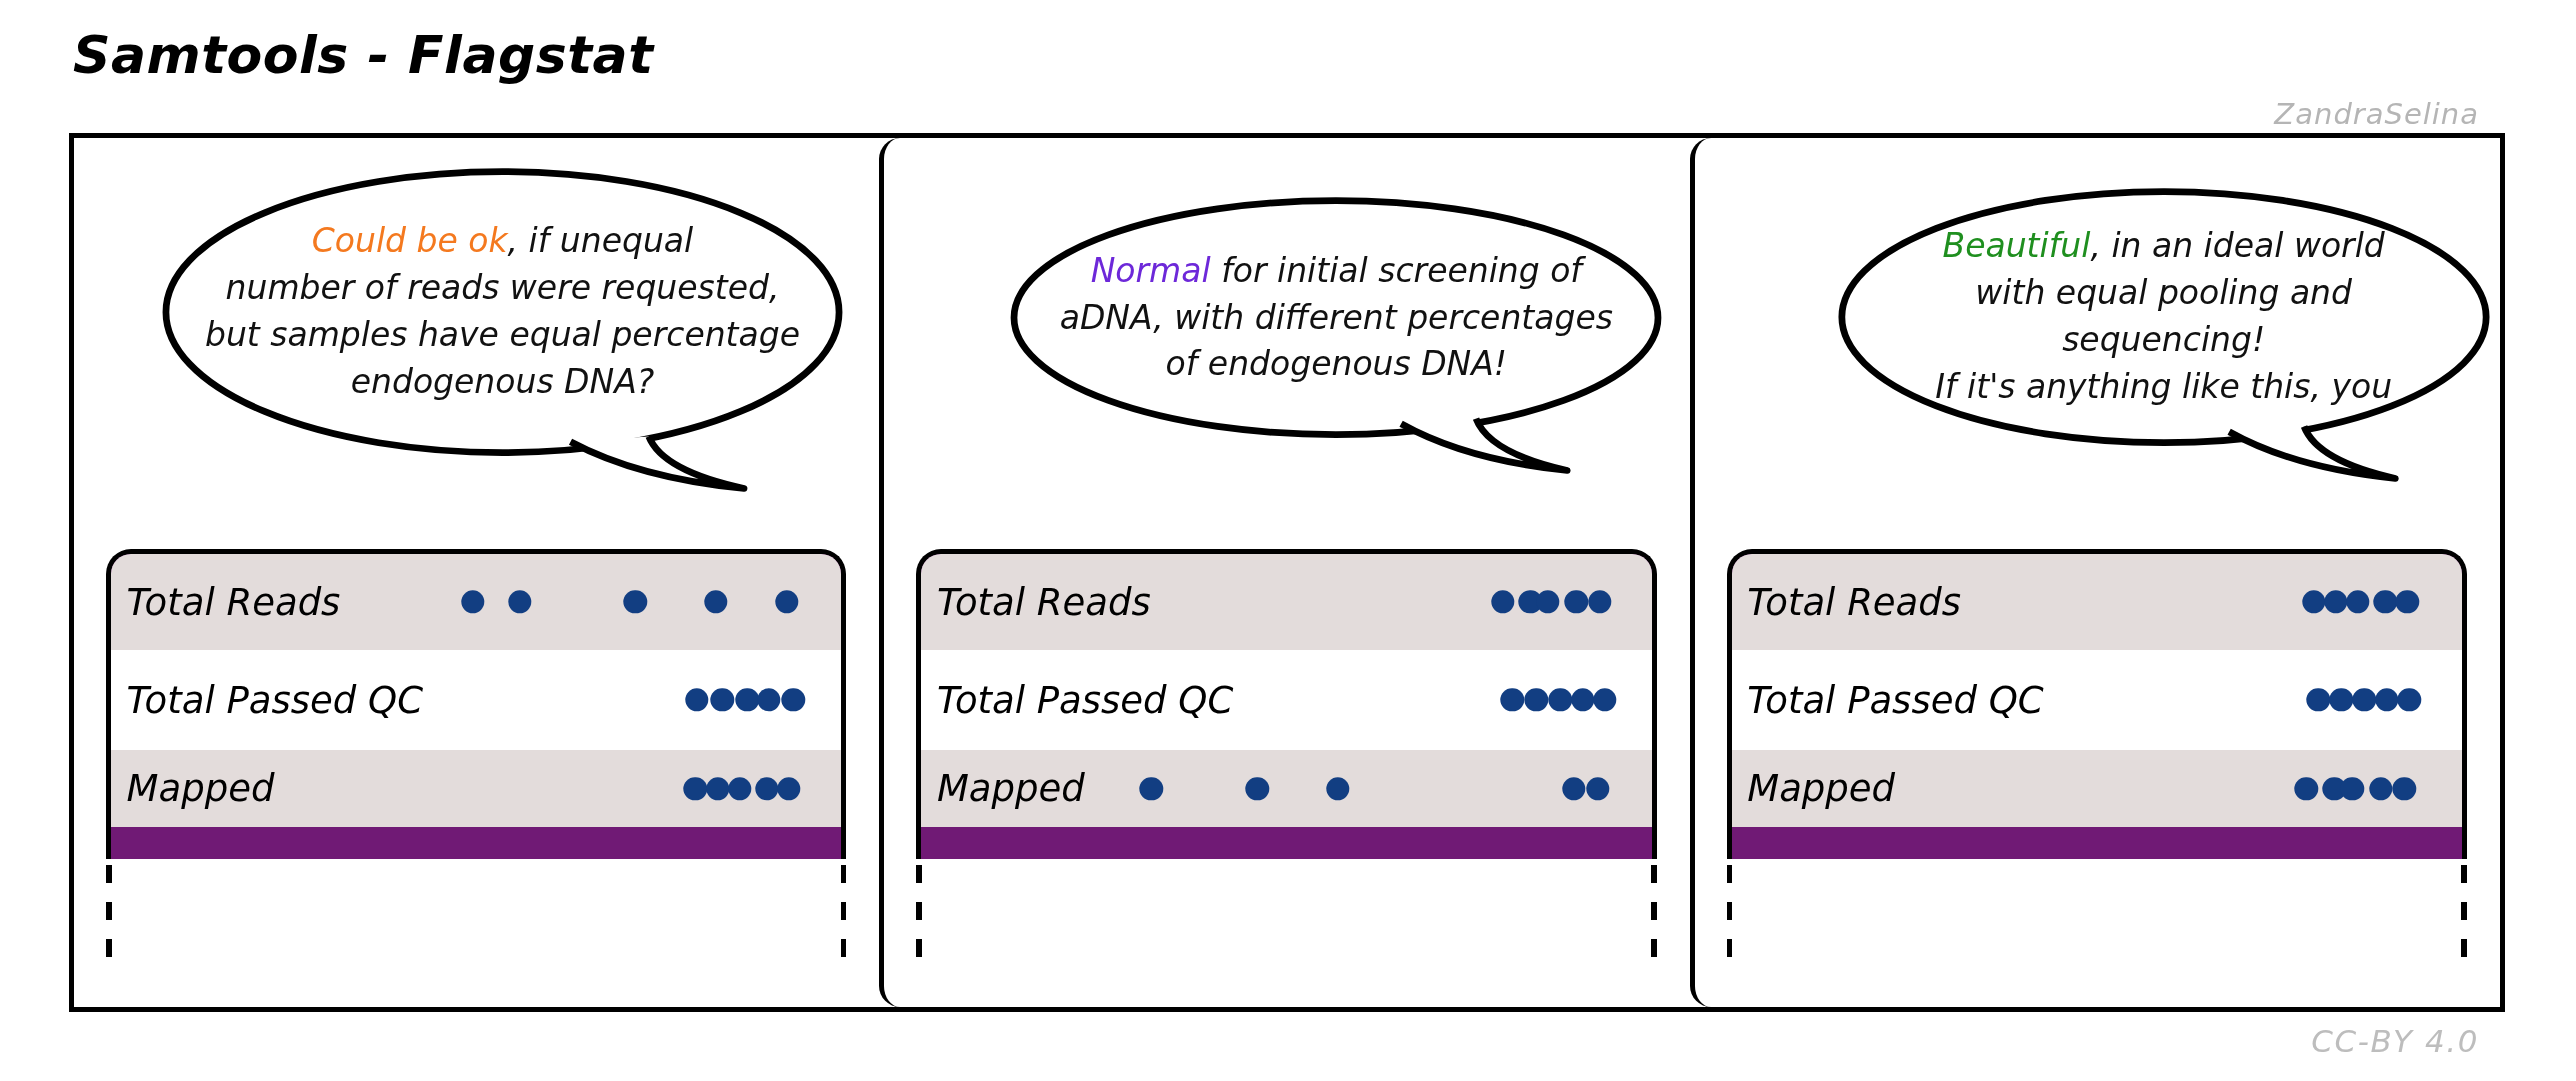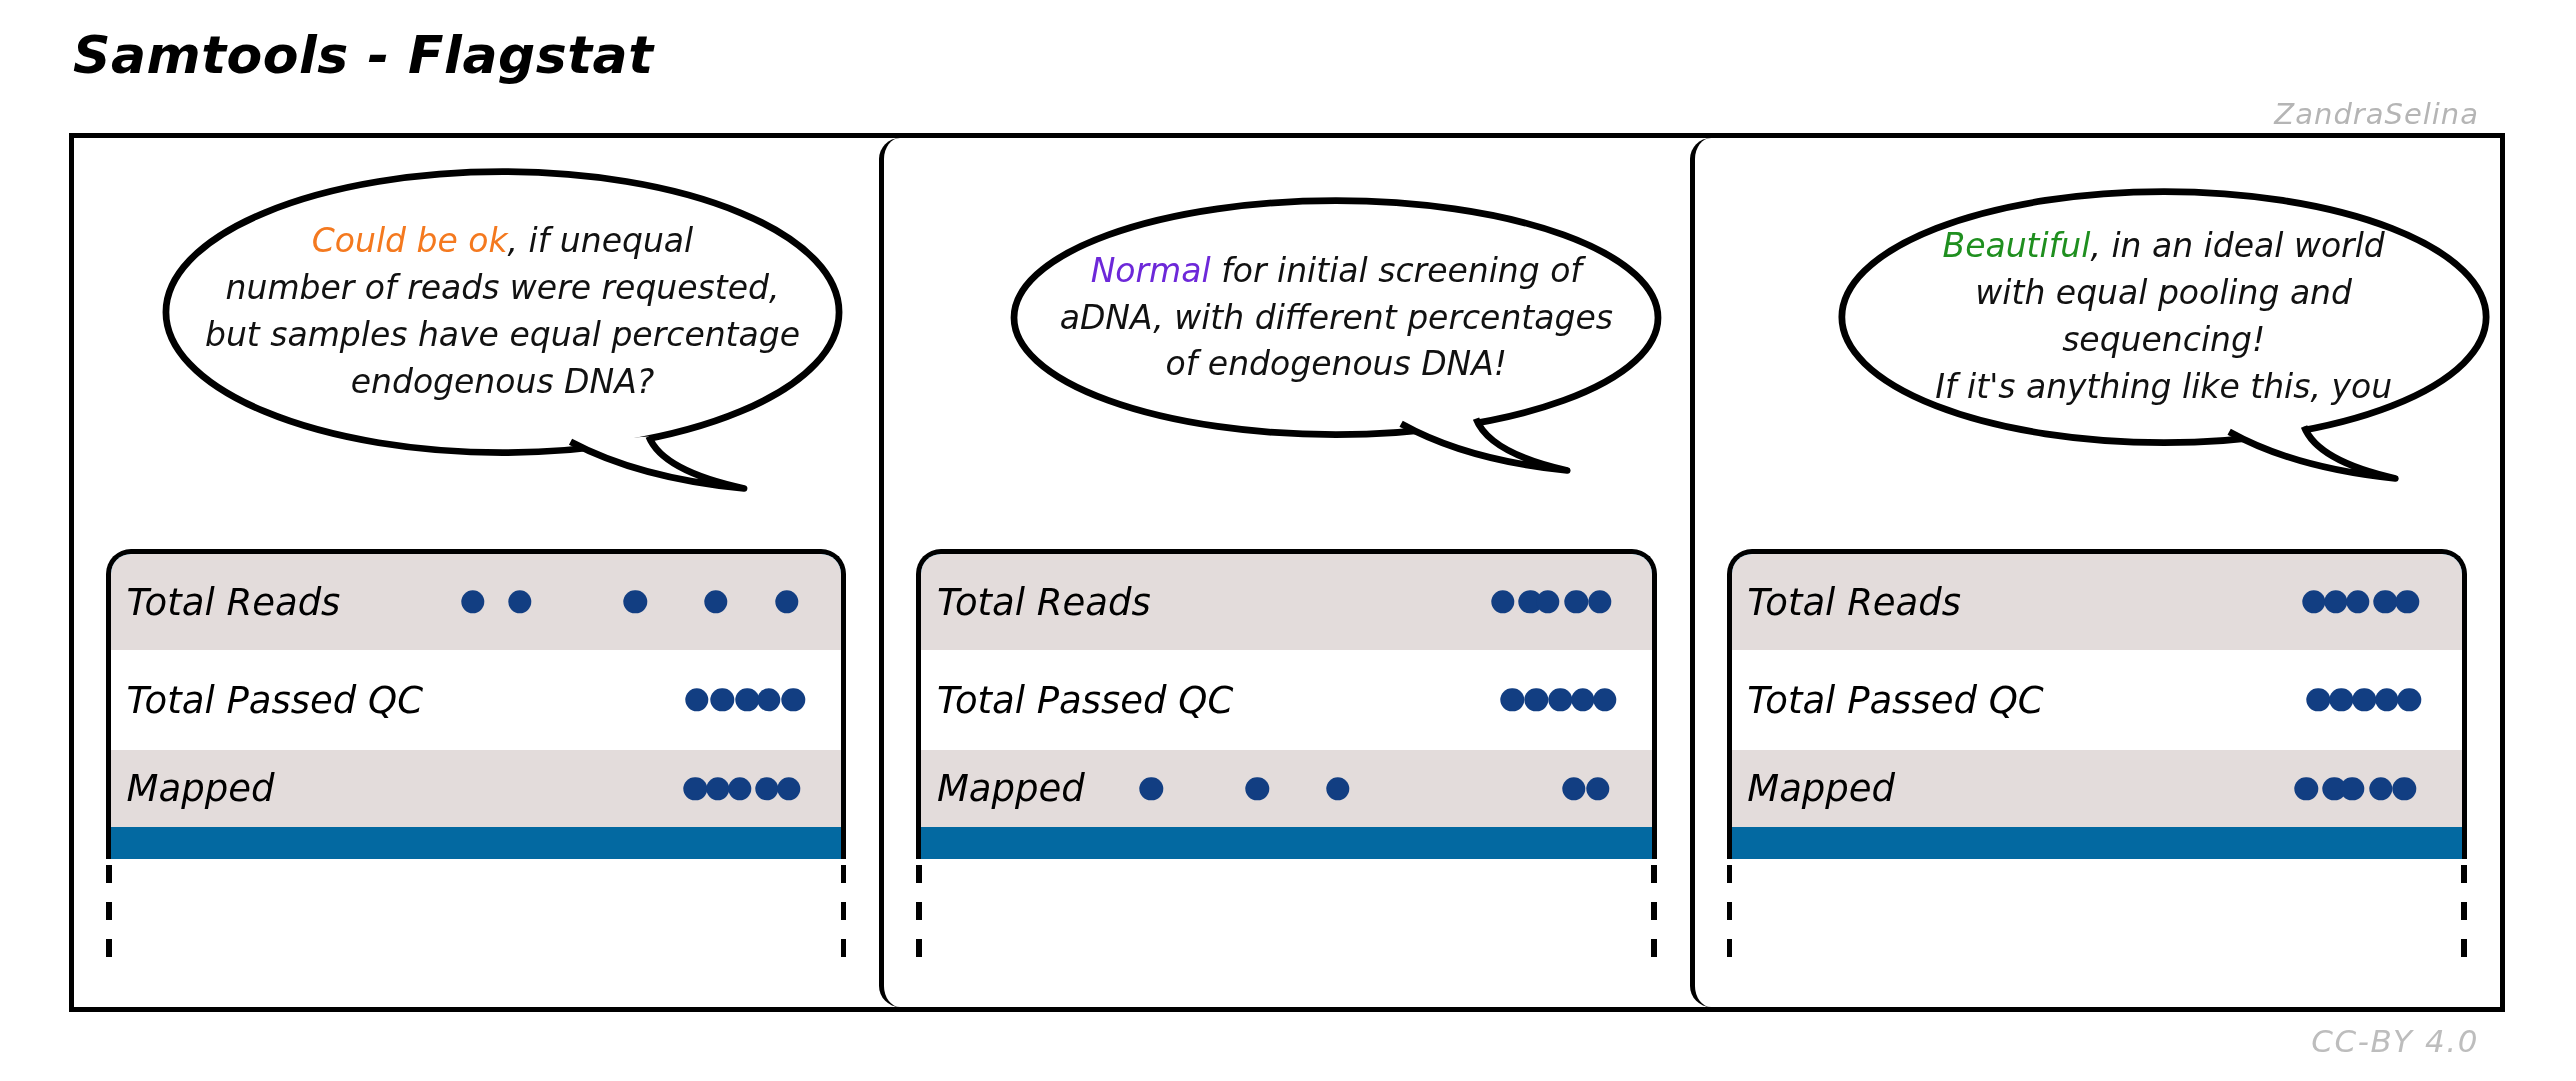--- a/index.html
+++ b/index.html
@@ -46,21 +46,21 @@
     display: flex; flex-direction: column; justify-content: center; align-items: center;
     text-align: center; font-style: italic; font-weight: 500;
     font-size: 33px; line-height: 1.42; color: #111;
     padding: 0 36px; box-sizing: border-box;
   }
   .bubble-text .hl { font-style: italic; }
 
   
   .stats-table {
     position: absolute; left: 32px; right: 33px; top: 411px; height: 310px;
-    box-sizing: border-box; background: #0369a1;
+    box-sizing: border-box; background: #701a75;
     border: 5.2px solid #000; border-bottom: none;
     border-radius: 25px 25px 0 0; overflow: hidden;
     display: flex; flex-direction: column;
   }
   .trow { position: relative; width: 100%; }
   .trow.shaded { background: #e3dcdb; }
   .trow:nth-child(1) { height: 96px; }
   .trow:nth-child(2) { height: 100px; }
   .trow:nth-child(3) { height: 77px; }
   .row-label {

